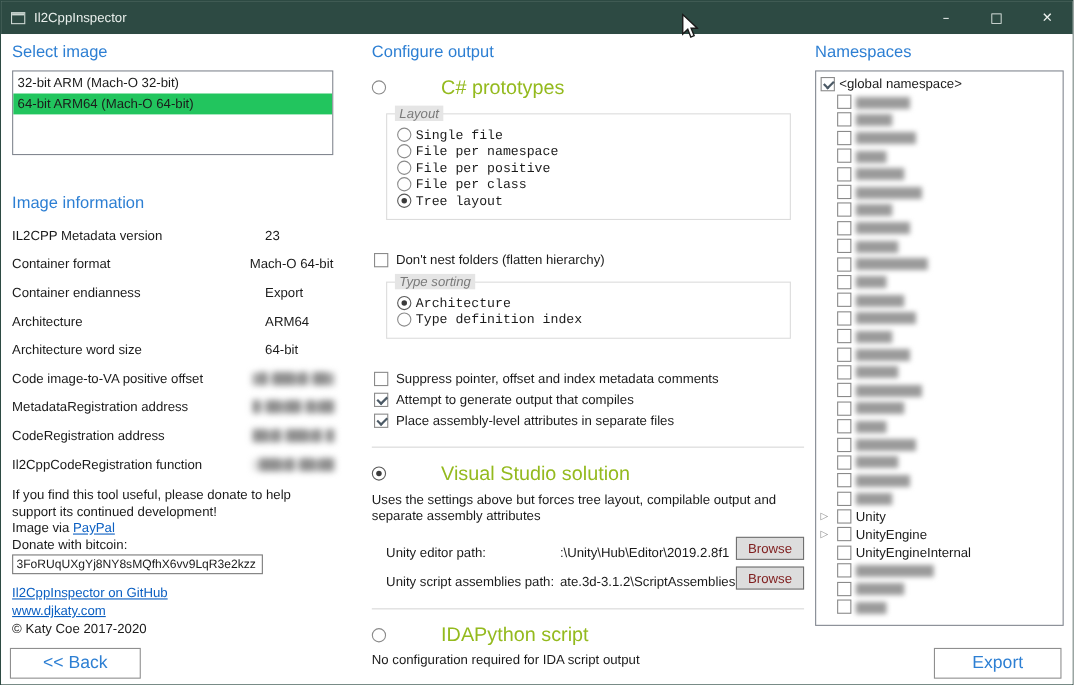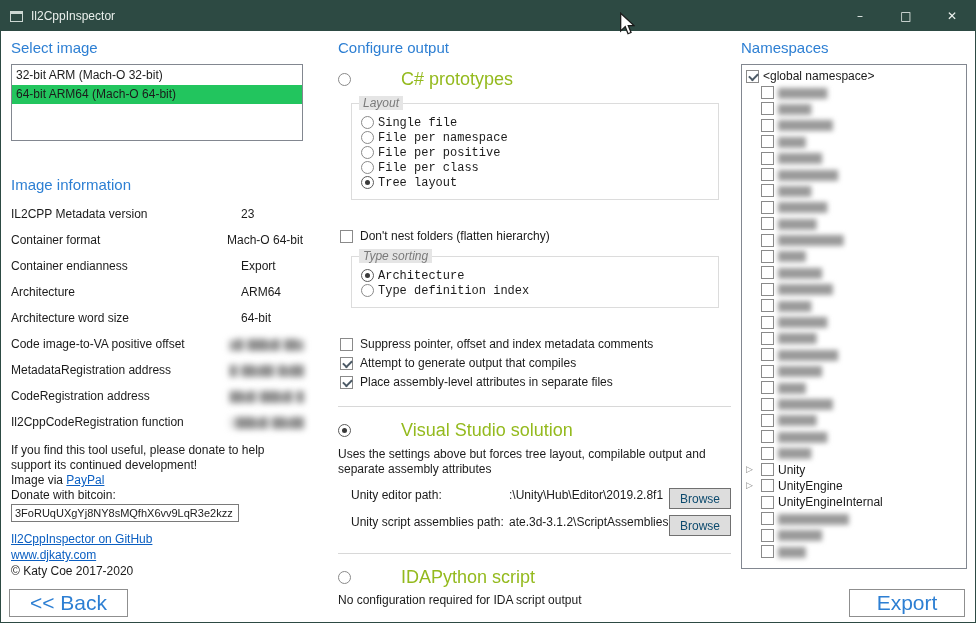--- a/index.html
+++ b/index.html
@@ -49,21 +49,21 @@
   .bitcoin-input {
     width:228px; height:18px; border:1px solid #7a7a7a; font-family:"Liberation Sans",sans-serif;
     font-size:11px; padding:0 3px; margin:1px 0 9px 0; color:#1b1b1b;
   }
   .block-link { display:block; line-height:15px; margin-top:1px; }
   .copyright { line-height:15px; margin-top:1px; }
 
   
   .big-btn {
     position:absolute; height:28px; background:#fff; border:1px solid #8f8f8f;
-    color:var(--heading,#2d7fd3); font-size:21px; font-family:"Liberation Sans",sans-serif;
+    color:var(--heading,#2d7fd3); font-size:16px; font-family:"Liberation Sans",sans-serif;
     display:flex; align-items:center; justify-content:center; cursor:default;
   }
   .back-btn   { left:8px;  top:558px; width:119px; }
   .export-btn { right:10px; top:558px; width:116px; }
 
   
   .section-row { display:flex; align-items:center; gap:7px; margin-top:13px; }
   .section-label { font-size:18px; color:var(--section,#94ba1e);margin-left:43px; }
   .radio {
     width:13px; height:13px; border:1px solid #8a8a8a; border-radius:50%;
@@ -81,27 +81,27 @@
   .groupbox {
     margin:13px 0 0 13px; width:368px; border:1px solid #dcdcdc; position:relative;
     padding:12px 8px 8px 9px;
   }
   .group-label { position:absolute; top:-8px; left:7px; background:#e5e5e5; padding:0 4px; color:#7a7a7a;font-style:italic; }
   .opt-row { display:flex; align-items:flex-start; gap:4px; height:15px;font-family:Liberation Mono, monospace; }
   .check-row { display:flex; align-items:flex-end; gap:7px; margin:27px 0 0 2px; min-height:16px; }
   .check-row + .check-row { margin-top:3px; }
   .sep { border:none; border-top:1px solid #d8d8d8; margin:17px 0 0 0; }
   .vs-desc { margin-top:6px; line-height:15px; }
-  .path-row { display:flex; align-items:flex-start; margin-top:11px; }
+  .path-row { display:flex; align-items:flex-end; margin-top:11px; }
   .path-row + .path-row { margin-top:6px; }
   .path-label { margin-left:13px; width:158px; }
   .path-value { flex:1; text-align:right; padding-right:7px; white-space:nowrap; overflow:hidden; }
   .browse-btn {
     width:62px; height:21px; background:#ddd; border:1px solid #707070; font-family:"Liberation Sans",sans-serif;
-    font-size:12px; color:#0c4a6e; cursor:default;
+    font-size:12px; color:#7f1d1d; cursor:default;
   }
   .ida-desc { margin-top:5px; line-height:15px; }
 
   
   .nslist { margin-top:8px; border:1px solid #828790; height:505px; padding:3px 2px; overflow:hidden; background:#fff; }
   .ns-row { display:flex; align-items:center; gap:4px; height:16.4px; padding-left:2px; }
   .expander { width:11px; flex:0 0 11px; font-size:9px; color:#8a8a8a; visibility:hidden; line-height:11px; }
   .expander.show { visibility:visible; }
   .ns-row .checkbox { width:13px; height:13px; }
   .ns-label { white-space:nowrap; }

